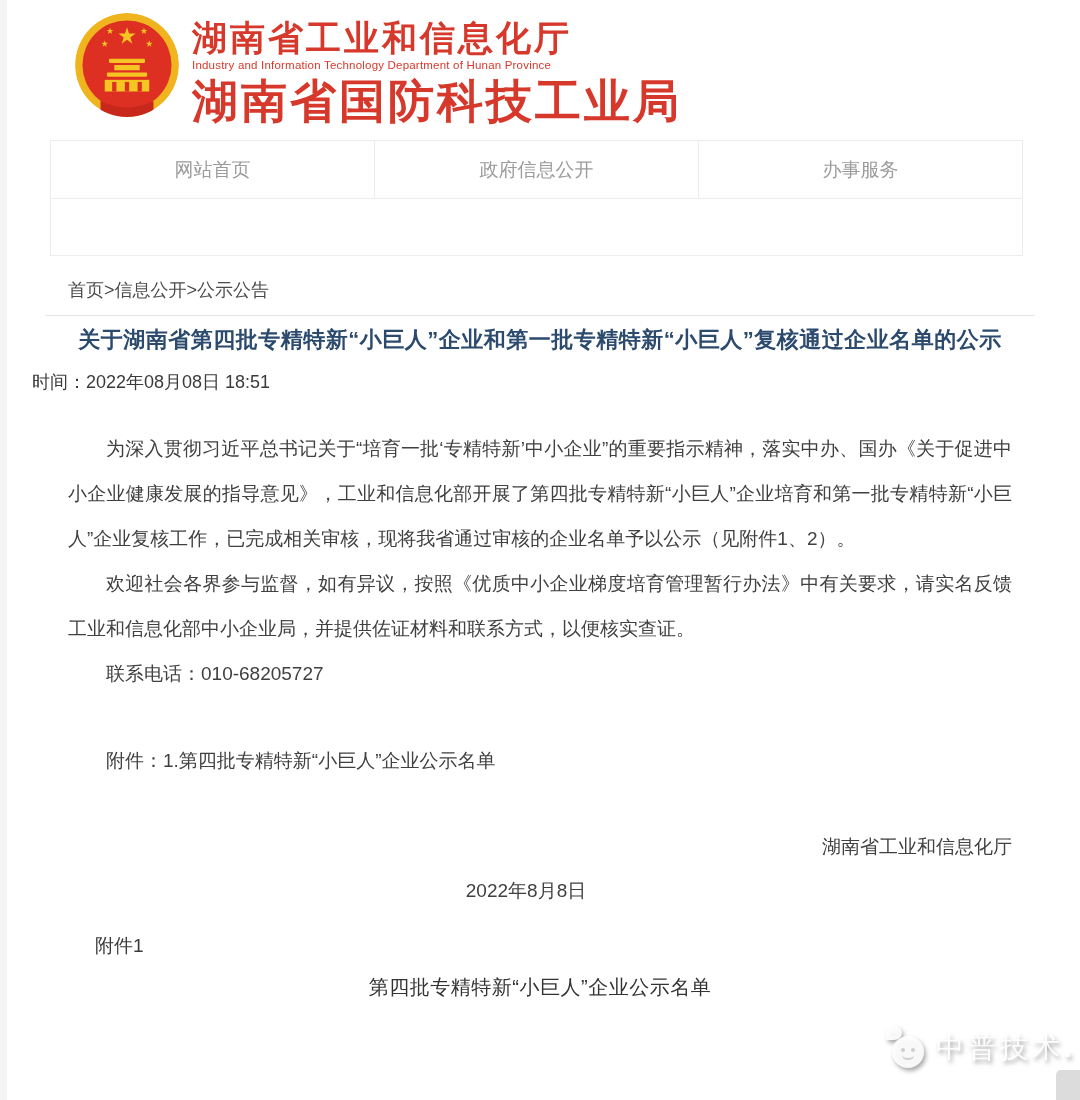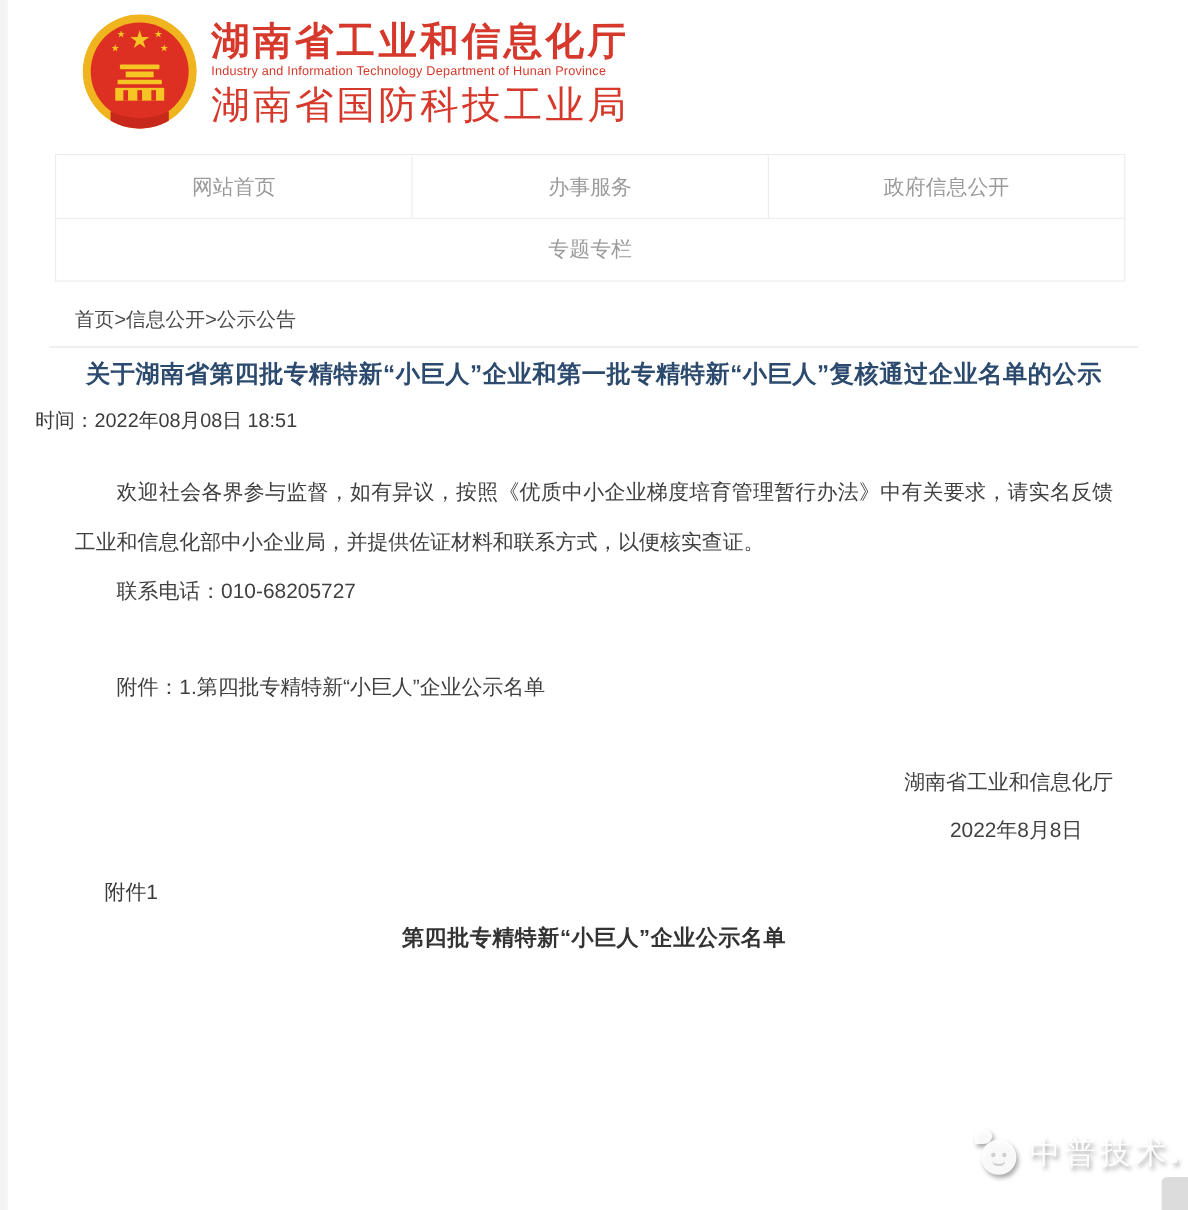--- a/index.html
+++ b/index.html
@@ -9,21 +9,21 @@
     font-family:"Liberation Sans","DejaVu Sans",sans-serif;
   }
   .edge-left { position:absolute; left:0; top:0; width:7px; height:100%; background:#f4f4f4; }
 
   
   .masthead { display:flex; align-items:flex-start; padding:12px 0 0 74px; height:124px; }
   .emblem { width:106px; height:106px; flex:0 0 auto; }
   .org-block { margin-left:12px; padding-top:8px; }
   .org-line1 { color:#d6392b; font-size:35px; font-weight:bold; letter-spacing:3px; line-height:1.0; }
   .org-en    { color:#d6392b; font-size:11.5px; line-height:1.45; margin-top:2px; letter-spacing:.2px; }
-  .org-line2 { color:#d6392b; font-size:35px; font-weight:normal; letter-spacing:3px; line-height:1.0; margin-top:4px; }
+  .org-line2 { color:#d6392b; font-size:46px; font-weight:bold; letter-spacing:3px; line-height:1.0; margin-top:4px; }
 
   
   .nav { width:973px; margin:16px 0 0 50px; border:1px solid #ececec; background:#fff;font-family:Liberation Serif, serif; }
   .nav-row { display:flex; height:57px; }
   .nav-row + .nav-row { border-top:1px solid #ececec; }
   .nav-cell {
     flex:1; display:flex; align-items:center; justify-content:center;
     color:#9b9b9b; font-size:19px; cursor:pointer;
   }
   .nav-cell + .nav-cell { border-left:1px solid #ececec; }
@@ -40,25 +40,25 @@
   .article-meta { margin-top:15px; color:#3b3b3b; font-size:18px;margin-left:32px; }
 
   .article-body { margin:32px 68px 0; color:#404040; font-size:19px; line-height:45px; text-align:justify; }
   .para { text-indent:2em; }
   .info-line { text-indent:2em; }
   .attach-block { margin-top:42px; }
   .attach-line1 { text-indent:2em; }
   .attach-line2 { padding-left:5.2em; }
 
   .signature { margin:42px 68px 0; text-align:right; color:#404040; font-size:19px; line-height:44px; }
-  .signature .sig-date { padding-right:28px; }
+  .signature .sig-date { padding-right:28px;text-align:center; }
 
   
   .annex-label { margin:20px 0 0 95px; color:#3a3a3a; font-size:19px; }
-  .table-title { margin-top:15px; text-align:center; color:#333; font-size:20px; font-weight:bold; letter-spacing:.5px; }
+  .table-title { margin-top:15px; text-align:center; color:#333; font-size:20px; font-weight:normal; letter-spacing:.5px; }
 
   
   .watermark {
     position:absolute; left:884px; top:1026px; display:flex; align-items:center;
     filter:drop-shadow(2px 3px 2px rgba(90,90,90,.55)); pointer-events:none;
   }
   .wm-icon { width:46px; height:44px; position:relative; }
   .wm-bubble { position:absolute; left:2px; top:0; width:16px; height:14px; border-radius:50% 50% 50% 10%; background:rgba(255,255,255,.92); }
   .wm-face { position:absolute; left:8px; top:10px; width:32px; height:32px; border-radius:50%; background:rgba(255,255,255,.92); }
   .wm-eye { position:absolute; width:4px; height:4px; border-radius:50%; background:#cfcfcf; top:12px; }
@@ -106,35 +106,35 @@
   <div class="org-block">
     <div class="org-line1">湖南省工业和信息化厅</div>
     <div class="org-en">Industry and Information Technology Department of Hunan Province</div>
     <div class="org-line2">湖南省国防科技工业局</div>
   </div>
 </div>
 
 <div class="nav">
   <div class="nav-row">
     <div class="nav-cell">网站首页</div>
+    <div class="nav-cell">政府信息公开</div>
     <div class="nav-cell">办事服务</div>
-    <div class="nav-cell">政府信息公开</div>
   </div>
   <div class="nav-row">
-    <div class="nav-cell">专题专栏</div>
   </div>
 </div>
 
 <div class="breadcrumb">首页&gt;信息公开&gt;公示公告</div>
 <div class="rule"></div>
 
 <div class="article-title">关于湖南省第四批专精特新“小巨人”企业和第一批专精特新“小巨人”复核通过企业名单的公示</div>
 <div class="article-meta">时间：2022年08月08日 18:51</div>
 
 <div class="article-body">
+  <p class="para">为深入贯彻习近平总书记关于“培育一批‘专精特新’中小企业”的重要指示精神，落实中办、国办《关于促进中小企业健康发展的指导意见》，工业和信息化部开展了第四批专精特新“小巨人”企业培育和第一批专精特新“小巨人”企业复核工作，已完成相关审核，现将我省通过审核的企业名单予以公示（见附件1、2）。</p>
   <p class="para">欢迎社会各界参与监督，如有异议，按照《优质中小企业梯度培育管理暂行办法》中有关要求，请实名反馈工业和信息化部中小企业局，并提供佐证材料和联系方式，以便核实查证。</p>
   <div class="info-line">联系电话：010-68205727</div>
   <div class="attach-block">
     <div class="attach-line1">
       <span>附件：</span><span>1.第四批专精特新“小巨人”企业公示名单</span>
     </div>
   </div>
 </div>
 
 <div class="signature">

